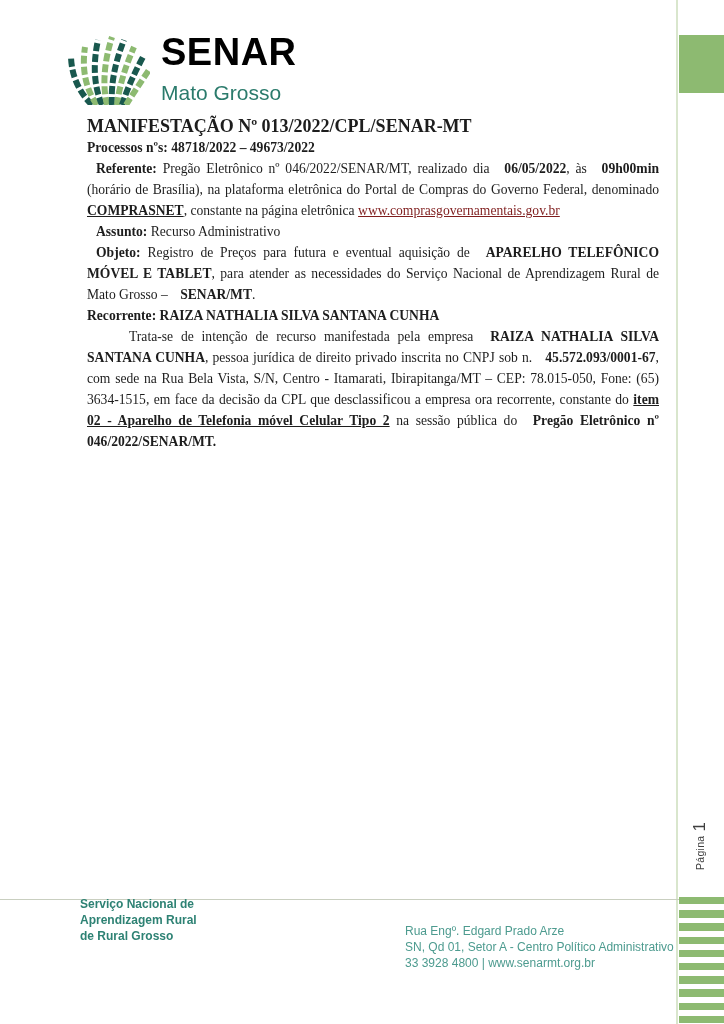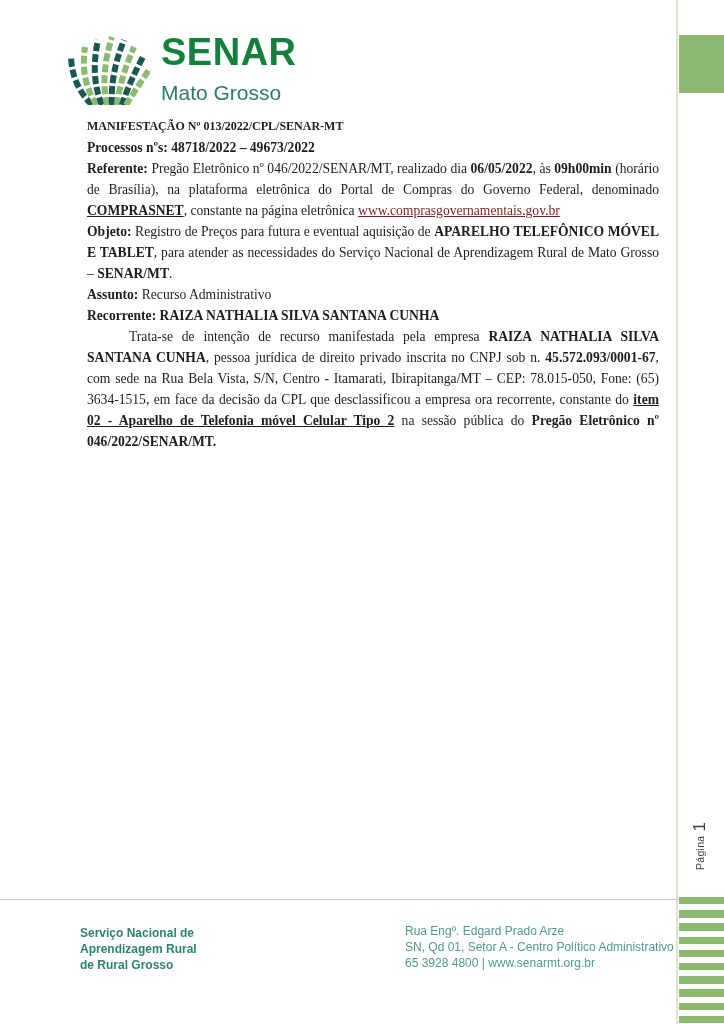--- a/index.html
+++ b/index.html
@@ -20,45 +20,45 @@
   .pagenum .rot { transform:rotate(-90deg); white-space:nowrap;
     font-family:"Liberation Sans", sans-serif; color:#3f3f3f;
     display:flex; align-items:center; gap:4px; }
   .pagenum-label { font-size:10.5px; letter-spacing:0.3px; }
   .pagenum-value { font-size:17px; }
 
   
   .logo { position:absolute; left:62px; top:27px; display:flex; align-items:flex-start; }
   .logo svg { width:88px; height:78px; display:block; }
   .logo-text { margin-left:11px; padding-top:9px; font-family:"Liberation Sans", sans-serif; }
-  .logo-brand { font-size:38px; font-weight:bold; color:#15803d; line-height:0.85; letter-spacing:0.5px; }
+  .logo-brand { font-size:38px; font-weight:bold; color:#000000; line-height:0.85; letter-spacing:0.5px; }
   .logo-region { font-size:21px; color:#2b7b6c; margin-top:13px; }
 
   
   .content {
     position:absolute; left:87px; top:116px; width:572px;
     font-size:13.6px; line-height:21px; color:#1d1d1d; text-align:justify;
   }
   .content p { margin:0; }
-  .doc-title { font-weight:bold; font-size:12px; }
+  .doc-title { font-weight:bold; font-size:18px; }
   .processos { margin-top:8px; font-weight:bold; }
   .para { margin-top:9px; }
-  .b  { font-weight:bold; }
+  .b  { font-weight:bold;margin-left:9px; }
   .bu { font-weight:bold; text-decoration:underline; }
   .link { color:#7f1d1d; text-decoration:underline; cursor:pointer; }
   .indent { text-indent:42px; }
   .gap-top { margin-top:262px; }
   .heading-underline { margin-top:36px; font-weight:bold; }
   .heading-underline .u-wrap { text-decoration:underline; }
   .just-last { text-align-last:justify; margin-top:10px; }
 
   
   .footer-line { position:absolute; left:0; top:899px; width:679px; height:1px; background:#c9cfc0; }
   .footer-left {
-    position:absolute; left:80px; top:925px; font-family:"Liberation Sans", sans-serif;
+    position:absolute; left:80px; top:896px; font-family:"Liberation Sans", sans-serif;
     font-size:12px; line-height:16px; font-weight:bold; color:#2e8274;
   }
   .footer-right {
     position:absolute; left:405px; top:923px; font-family:"Liberation Sans", sans-serif;
     font-size:12px; line-height:16px; color:#4d9b8f;
   }
 </style>
 </head>
 <body>
 
@@ -94,39 +94,39 @@
   </div>
 
   <div class="content">
 
     <p class="doc-title">MANIFESTAÇÃO Nº 013/2022/CPL/SENAR-MT</p>
 
     <p class="processos">Processos nºs: 48718/2022 – 49673/2022</p>
 
     <p class="para"><span class="b">Referente:</span><span> Pregão Eletrônico nº 046/2022/SENAR/MT, realizado dia </span><span class="b">06/05/2022</span><span>, às </span><span class="b">09h00min</span><span> (horário de Brasília), na plataforma eletrônica do Portal de Compras do Governo Federal, denominado </span><span class="bu">COMPRASNET</span><span>, constante na página eletrônica </span><span class="link">www.comprasgovernamentais.gov.br</span></p>
 
+    <p class="para"><span class="b">Assunto:</span><span> Recurso Administrativo</span></p>
+
     <p class="para"><span class="b">Objeto:</span><span> Registro de Preços para futura e eventual aquisição de </span><span class="b">APARELHO TELEFÔNICO MÓVEL E TABLET</span><span>, para atender as necessidades do Serviço Nacional de Aprendizagem Rural de Mato Grosso – </span><span class="b">SENAR/MT</span><span>.</span></p>
-
-    <p class="para"><span class="b">Assunto:</span><span> Recurso Administrativo</span></p>
 
     <p class="para b">Recorrente: RAIZA NATHALIA SILVA SANTANA CUNHA</p>
 
     <p class="para indent gap-top"><span>Trata-se de intenção de recurso manifestada pela empresa </span><span class="b">RAIZA NATHALIA SILVA SANTANA CUNHA</span><span>, pessoa jurídica de direito privado inscrita no CNPJ sob n. </span><span class="b">45.572.093/0001-67</span><span>, com sede na Rua Bela Vista, S/N, Centro - Itamarati, Ibirapitanga/MT – CEP: 78.015-050, Fone: (65) 3634-1515, em face da decisão da CPL que desclassificou a empresa ora recorrente, constante do </span><span class="bu">item 02 - Aparelho de Telefonia móvel Celular Tipo 2</span><span> na sessão pública do </span><span class="b">Pregão Eletrônico nº 046/2022/SENAR/MT.</span></p>
 
 
 
   </div>
 
   <div class="footer-line"></div>
 
   <div class="footer-left">
     <div>Serviço Nacional de</div>
     <div>Aprendizagem Rural</div>
     <div>de Rural Grosso</div>
   </div>
 
   <div class="footer-right">
     <div>Rua Engº. Edgard Prado Arze</div>
     <div>SN, Qd 01, Setor A - Centro Político Administrativo</div>
-    <div>65 3928 4800 | www.senarmt.org.br</div>
+    <div>33 3928 4800 | www.senarmt.org.br</div>
   </div>
 
 </div>
 
 </body></html>

